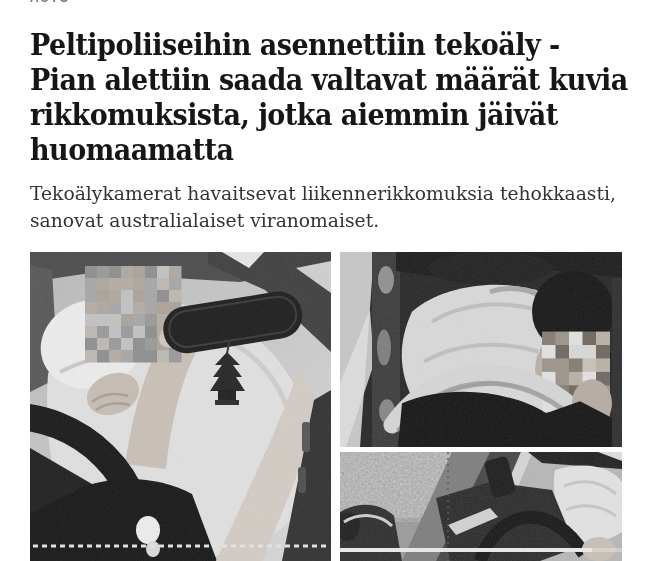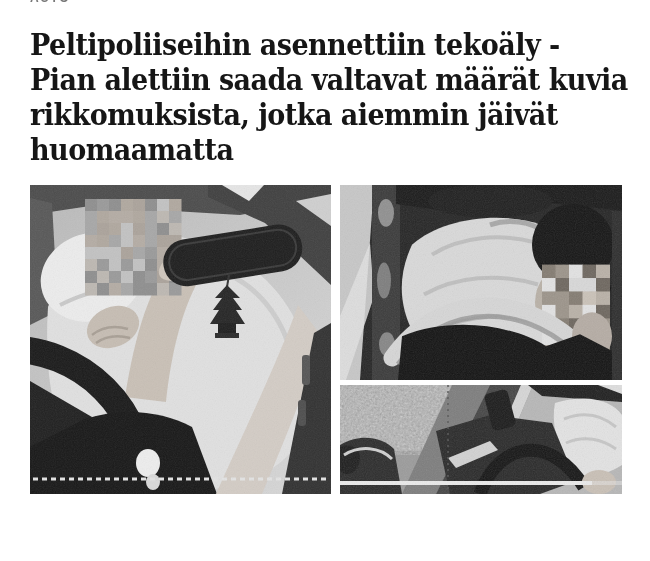--- a/index.html
+++ b/index.html
@@ -38,20 +38,24 @@
       <span>AUTO</span>
     </div>
 
     <h1 class="headline" style="margin:21px 0 0 0;">
       <span class="hl-line">Peltipoliiseihin asennettiin tekoäly -</span>
       <span class="hl-line">Pian alettiin saada valtavat määrät kuvia</span>
       <span class="hl-line">rikkomuksista, jotka aiemmin jäivät</span>
       <span class="hl-line">huomaamatta</span>
     </h1>
 
+    <p class="lead" style="margin:13px 0 0 0;">
+      <span class="ld-line">Tekoälykamerat havaitsevat liikennerikkomuksia tehokkaasti,</span>
+      <span class="ld-line">sanovat australialaiset viranomaiset.</span>
+    </p>
 
     <div class="photos">
 
       <figure class="photo photo-left" style="margin:0" title="Surveillance photo: driver reaching to rear-view mirror, face pixelated">
         <svg viewBox="0 0 301 309" preserveAspectRatio="none">
           <defs>
             <filter id="grain" x="-5%" y="-5%" width="110%" height="110%">
               <feTurbulence type="fractalNoise" baseFrequency="0.9" numOctaves="2" stitchTiles="stitch"></feTurbulence>
               <feColorMatrix type="saturate" values="0"></feColorMatrix>
               <feComponentTransfer>

